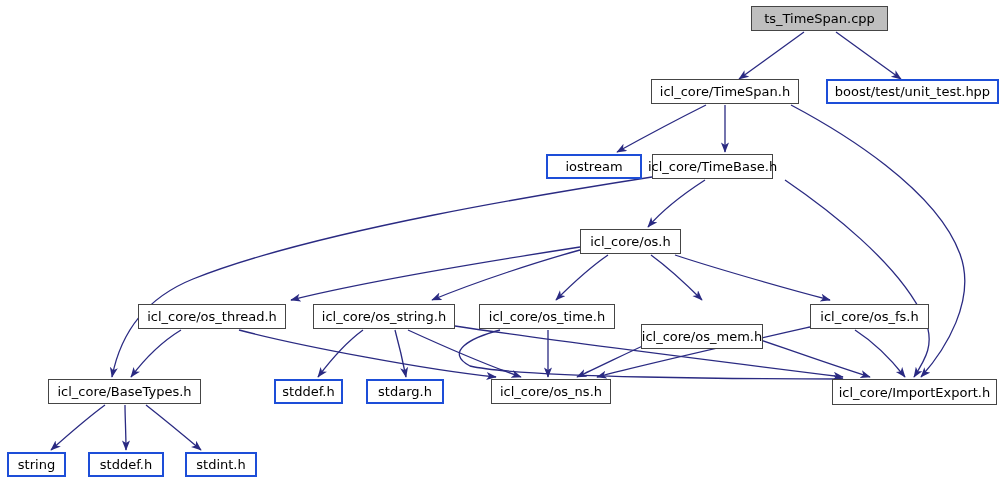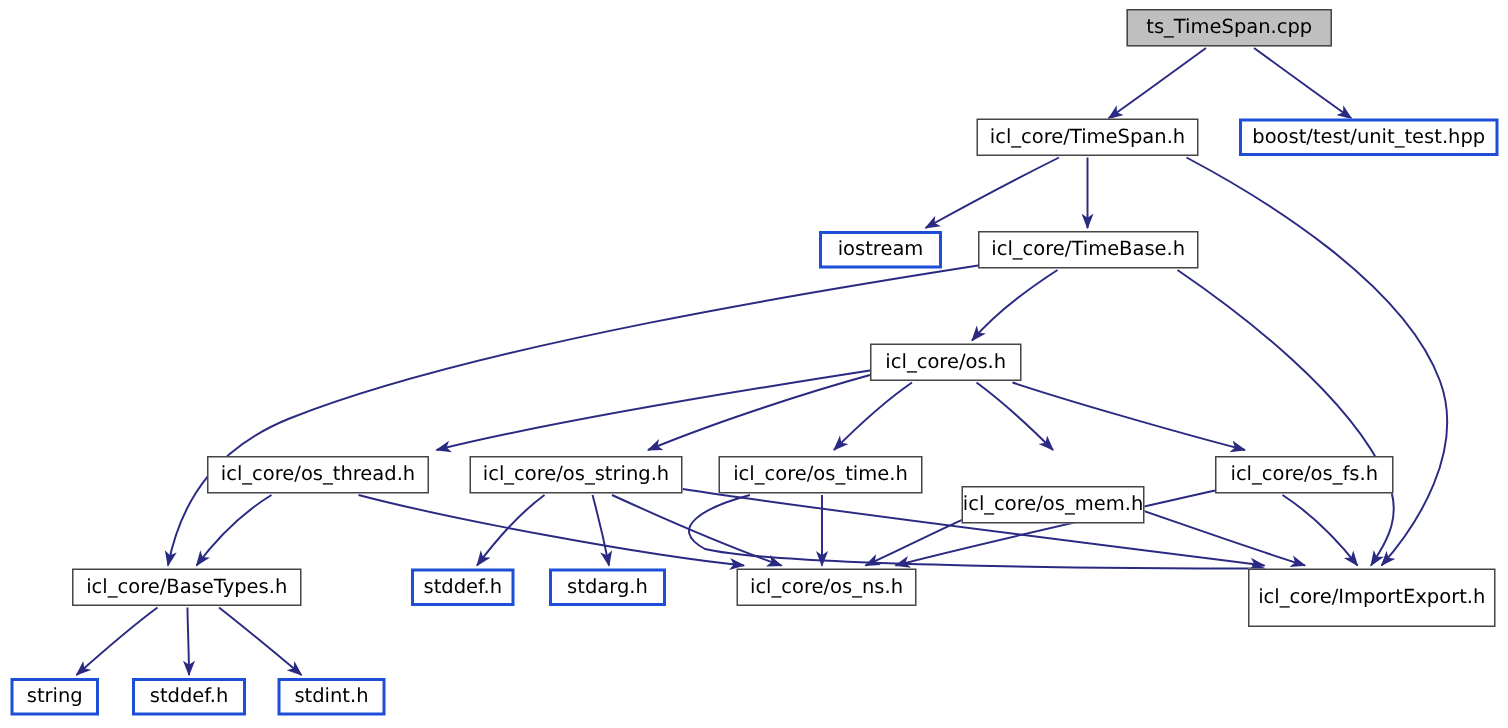--- a/index.html
+++ b/index.html
@@ -95,24 +95,24 @@
   <div id="nodes-group">
       <div class="node root" style="left: 751px; top: 6px; width: 137px; height: 25px;">
         <span class="node-label">ts_TimeSpan.cpp</span>
       </div>
       <div class="node bold" style="left: 651px; top: 79px; width: 148px; height: 25px;">
         <span class="node-label">icl_core/TimeSpan.h</span>
       </div>
       <div class="node plain" style="left: 826px; top: 79px; width: 173px; height: 25px;">
         <span class="node-label">boost/test/unit_test.hpp</span>
       </div>
-      <div class="node plain" style="left: 546px; top: 154px; width: 82px; height: 25px;">
+      <div class="node plain" style="left: 546px; top: 154px; width: 96px; height: 25px;">
         <span class="node-label">iostream</span>
       </div>
-      <div class="node bold" style="left: 652px; top: 154px; width: 147px; height: 25px;">
+      <div class="node bold" style="left: 652px; top: 154px; width: 121px; height: 25px;">
         <span class="node-label">icl_core/TimeBase.h</span>
       </div>
       <div class="node bold" style="left: 580px; top: 229px; width: 101px; height: 25px;">
         <span class="node-label">icl_core/os.h</span>
       </div>
       <div class="node bold" style="left: 138px; top: 304px; width: 148px; height: 25px;">
         <span class="node-label">icl_core/os_thread.h</span>
       </div>
       <div class="node bold" style="left: 313px; top: 304px; width: 142px; height: 25px;">
         <span class="node-label">icl_core/os_string.h</span>
@@ -131,21 +131,21 @@
       </div>
       <div class="node plain" style="left: 274px; top: 379px; width: 69px; height: 25px;">
         <span class="node-label">stddef.h</span>
       </div>
       <div class="node plain" style="left: 366px; top: 379px; width: 78px; height: 25px;">
         <span class="node-label">stdarg.h</span>
       </div>
       <div class="node bold" style="left: 491px; top: 379px; width: 120px; height: 25px;">
         <span class="node-label">icl_core/os_ns.h</span>
       </div>
-      <div class="node bold" style="left: 832px; top: 379px; width: 165px; height: 39px;">
+      <div class="node bold" style="left: 832px; top: 379px; width: 165px; height: 26px;">
         <span class="node-label">icl_core/ImportExport.h</span>
       </div>
       <div class="node plain" style="left: 7px; top: 452px; width: 59px; height: 25px;">
         <span class="node-label">string</span>
       </div>
       <div class="node plain" style="left: 88px; top: 452px; width: 76px; height: 25px;">
         <span class="node-label">stddef.h</span>
       </div>
       <div class="node plain" style="left: 185px; top: 452px; width: 72px; height: 25px;">
         <span class="node-label">stdint.h</span>

